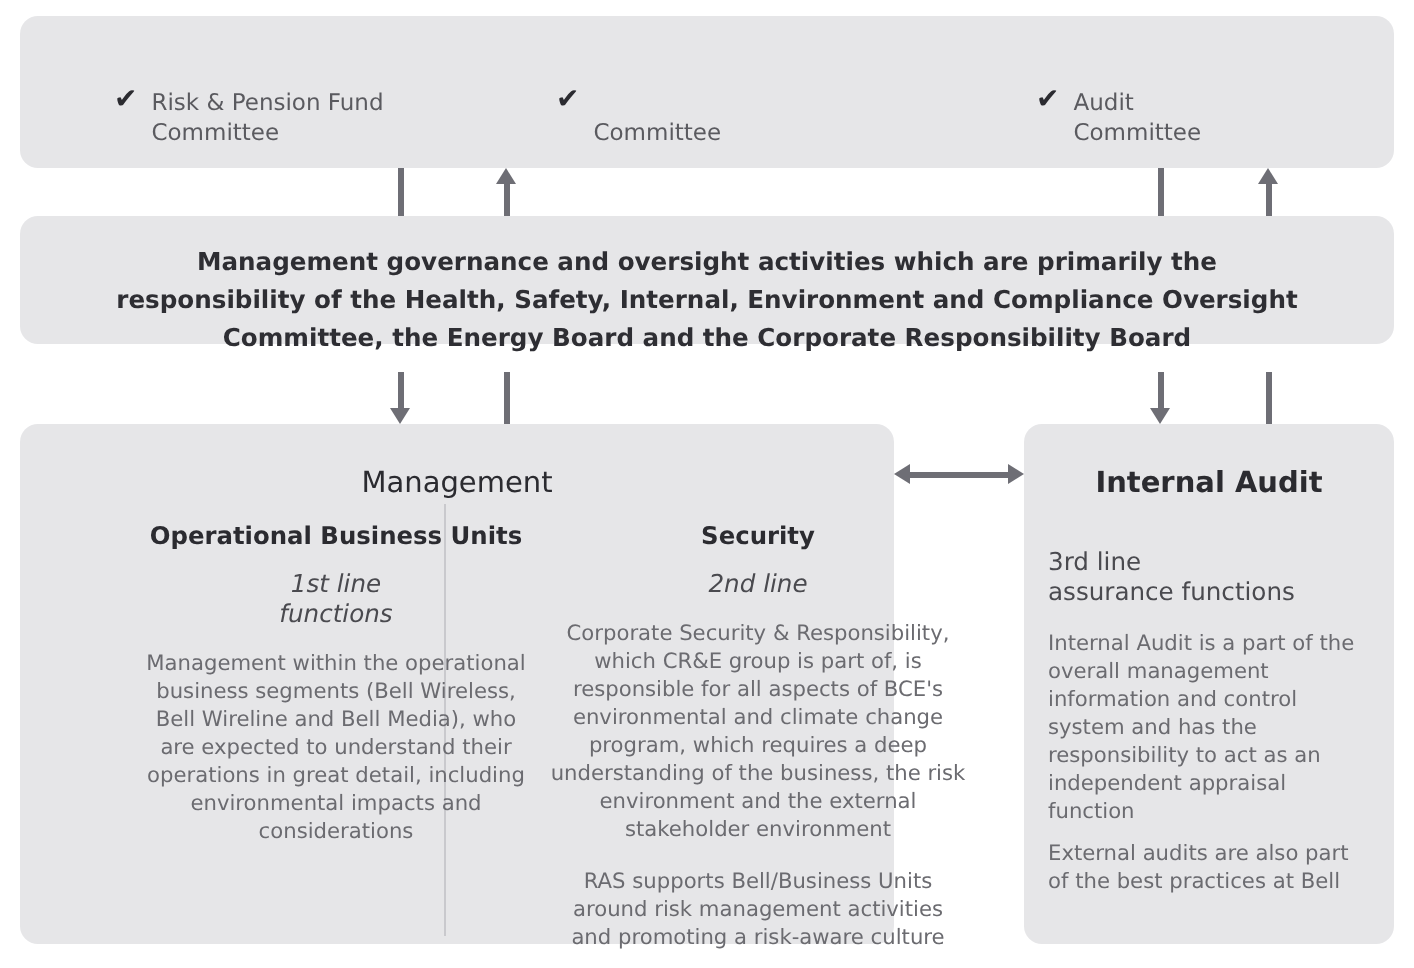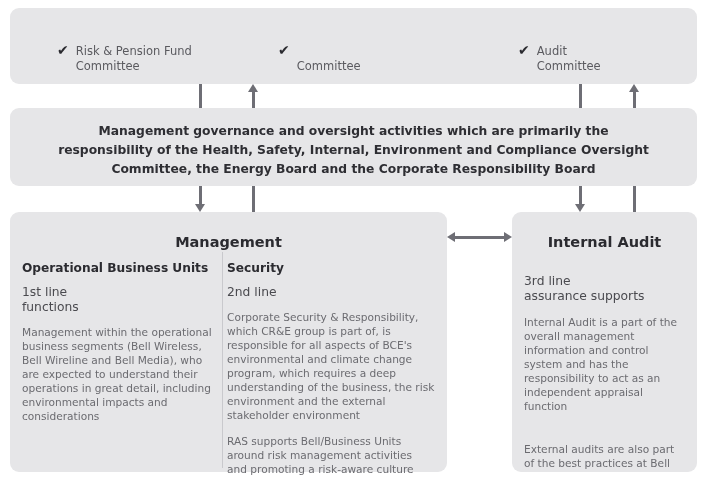--- a/index.html
+++ b/index.html
@@ -55,66 +55,69 @@
   .committee .ctext {
     font-size: 11.5px;
     line-height: 15px;
     color: #5a5a5f;
   }
   #committee-0 { left: 47px; }
   #committee-1 { left: 268px; }
   #committee-2 { left: 508px; }
 
   
-  #governance-box { left: 10px; top: 108px; width: 687px; height: 78px; }
+  #governance-box { left: 10px; top: 108px; width: 687px; height: 64px; }
   .gov-text {
     position: absolute;
     top: 14px; left: 30px; right: 30px;
     text-align: center;
     font-size: 12.3px;
     font-weight: bold;
     line-height: 19px;
     color: #2e2e33;
   }
 
   
   #management-box { left: 10px; top: 212px; width: 437px; height: 260px; }
   .mgmt-title {
     position: absolute;
     top: 22px; left: 0; width: 100%;
     text-align: center;
     font-size: 14.5px;
-    font-weight: bold;
+    font-weight: normal;
     color: #2b2b30;
   }
   .mgmt-divider {
     position: absolute;
     left: 212px;
     top: 40px;
     width: 1px;
     height: 216px;
     background: #c9c9cd;
   }
   .col {
     position: absolute;
     top: 48px;
+    text-align: center;
+    margin-left: 48px;
   }
   #col-operational { left: 12px; width: 196px; }
   #col-corporate  { left: 217px; width: 208px; }
   .col-head {
     font-size: 12.2px;
     font-weight: bold;
     color: #2b2b30;
     line-height: 16px;
   }
   .col-line {
     margin-top: 9px;
     font-size: 12.3px;
     line-height: 15px;
     color: #4a4a4f;
+    font-style: italic;
   }
   .col-body {
     margin-top: 10px;
     font-size: 10.6px;
     line-height: 14px;
     color: #6b6b70;
   }
   .col-body + .col-body { margin-top: 12px; }
 
   
@@ -135,21 +138,21 @@
     font-size: 12.3px;
     line-height: 15px;
     color: #4a4a4f;
   }
   .audit-body {
     margin-top: 11px;
     font-size: 10.6px;
     line-height: 14px;
     color: #6b6b70;
   }
-  .audit-body + .audit-body { margin-top: 29px; }
+  .audit-body + .audit-body { margin-top: 7px; }
 
   
   .connector { position: absolute; }
   .conn-line {
     position: absolute;
     width: 3px;
     background: #6e6e75;
   }
   .arrow-up, .arrow-down {
     position: absolute;
@@ -270,20 +273,20 @@
     <div class="h-line" style="left:455px; top:236px; width:50px;"></div>
     <div class="arrow-left" style="left:447px; top:232px;"></div>
     <div class="arrow-right" style="left:504px; top:232px;"></div>
   </div>
 
   <div class="box" id="audit-box">
     <div class="audit-title">Internal Audit</div>
     <div class="audit-inner">
       <div class="audit-line">
         <span>3rd line</span><br>
-        <span>assurance supports</span>
+        <span>assurance functions</span>
       </div>
       <div class="audit-body">Internal Audit is a part of the overall management information and control system and has the responsibility to act as an independent appraisal function</div>
       <div class="audit-body">External audits are also part of the best practices at Bell</div>
     </div>
   </div>
 
 </div>
 
 </body></html>

